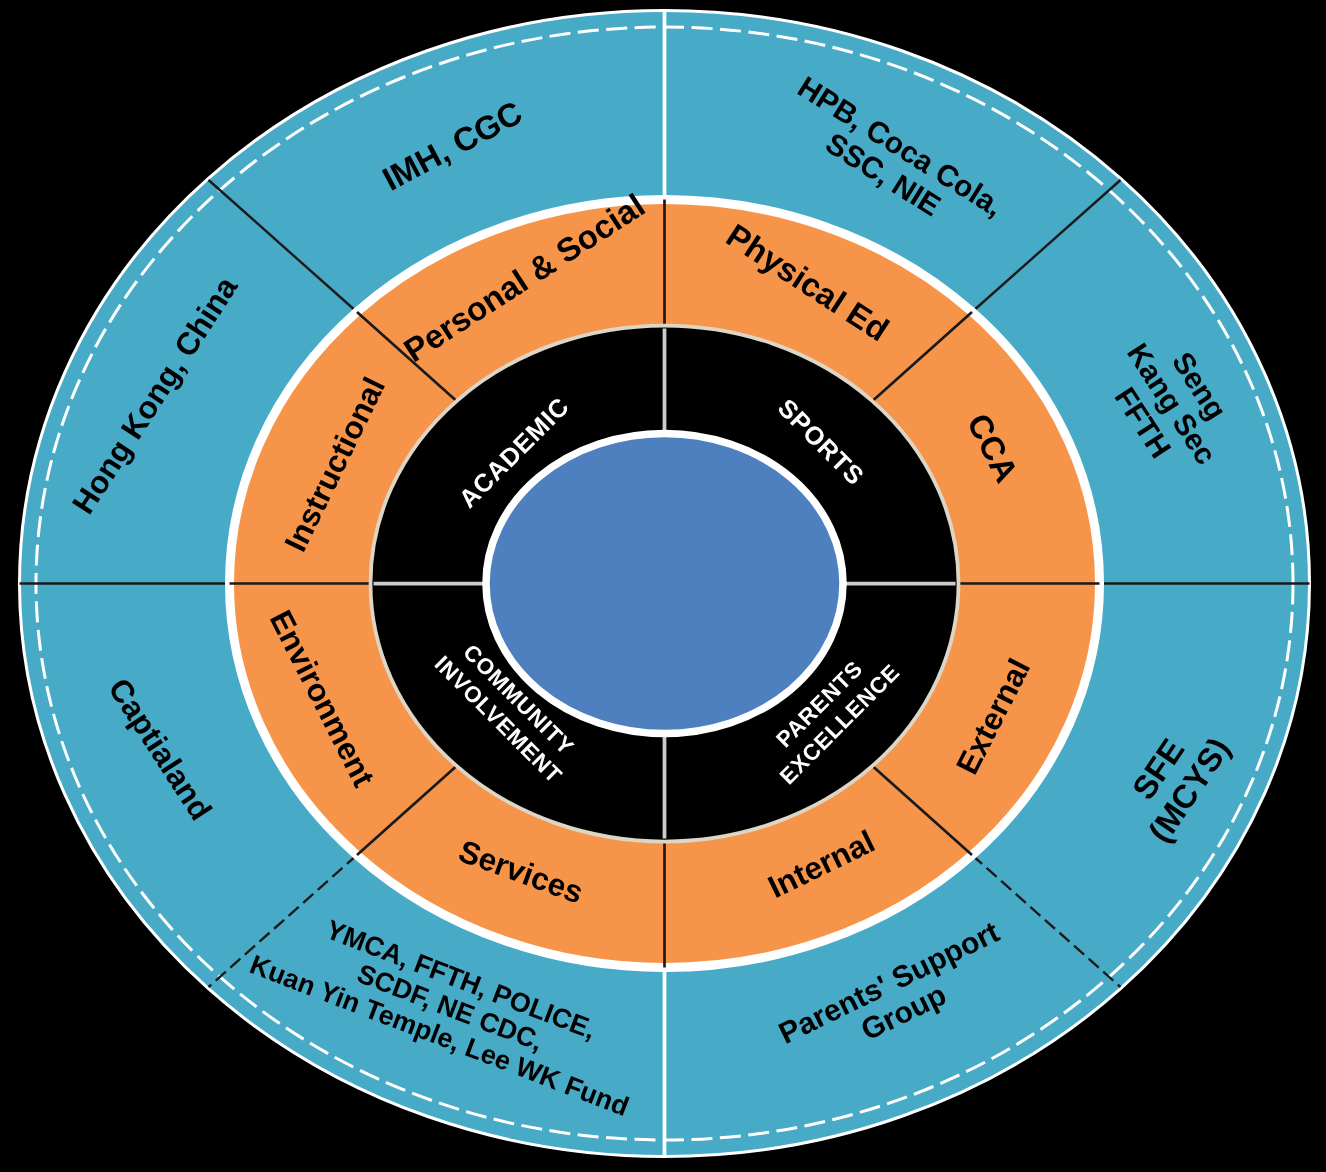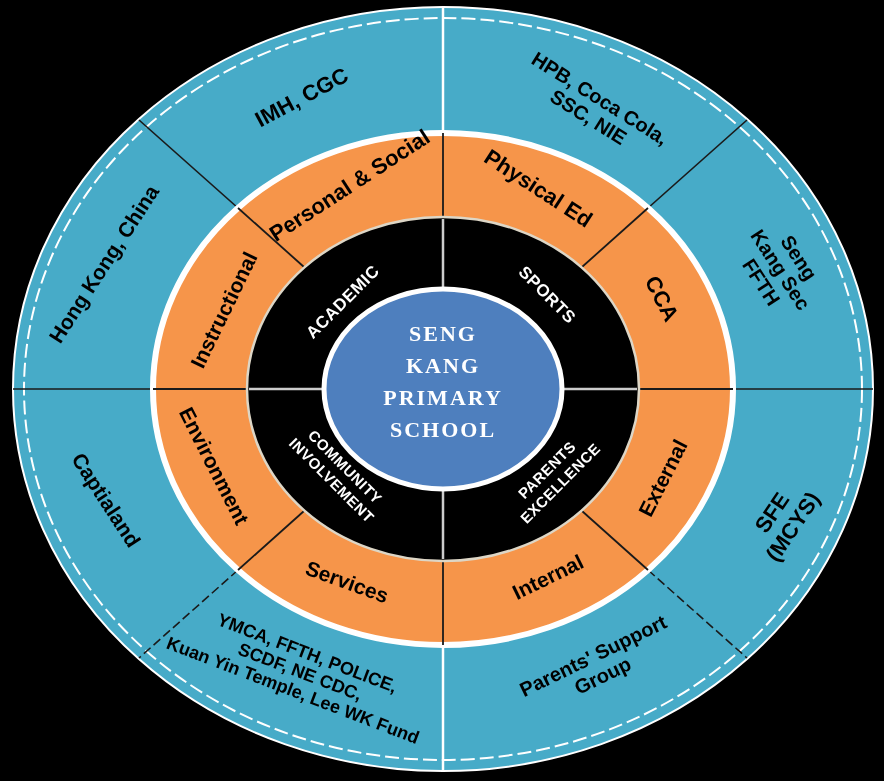--- a/index.html
+++ b/index.html
@@ -114,18 +114,14 @@
   <div class="lbl lbl-inner" style="left:343px;top:302px;transform:translate(-50%,-50%) rotate(-45deg);">ACADEMIC</div>
 
   <div class="lbl lbl-inner" style="left:547px;top:295px;transform:translate(-50%,-50%) rotate(45deg);">SPORTS</div>
 
   <div class="lbl lbl-inner" style="left:338px;top:474px;font-size:15px;transform:translate(-50%,-50%) rotate(45deg);">COMMUNITY
 INVOLVEMENT</div>
 
   <div class="lbl lbl-inner" style="left:554px;top:477px;font-size:15px;transform:translate(-50%,-50%) rotate(-45deg);">PARENTS
 EXCELLENCE</div>
 
-  <div class="lbl lbl-center" style="left:443px;top:382px;transform:translate(-50%,-50%);">SENG
-KANG
-PRIMARY
-SCHOOL</div>
 
 </div>
 
 </body></html>

